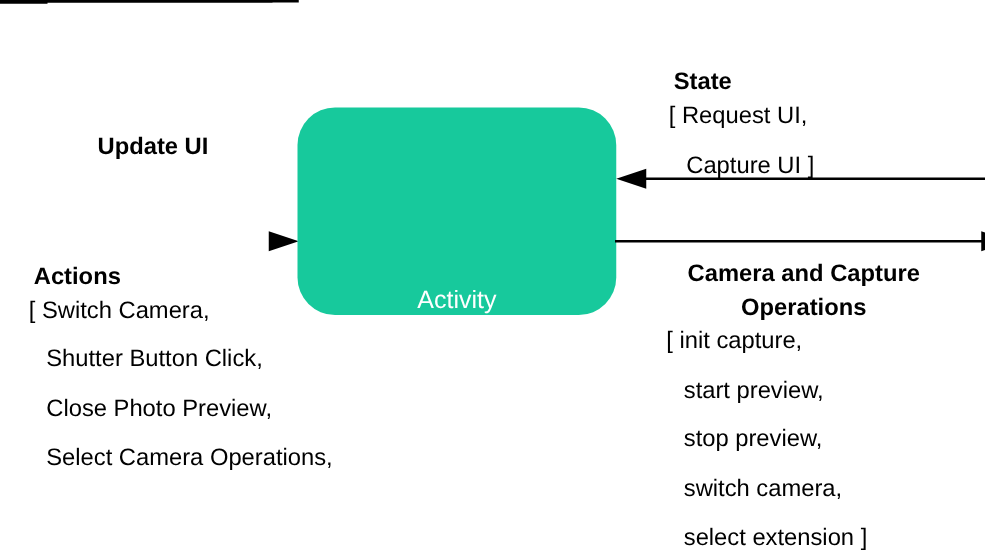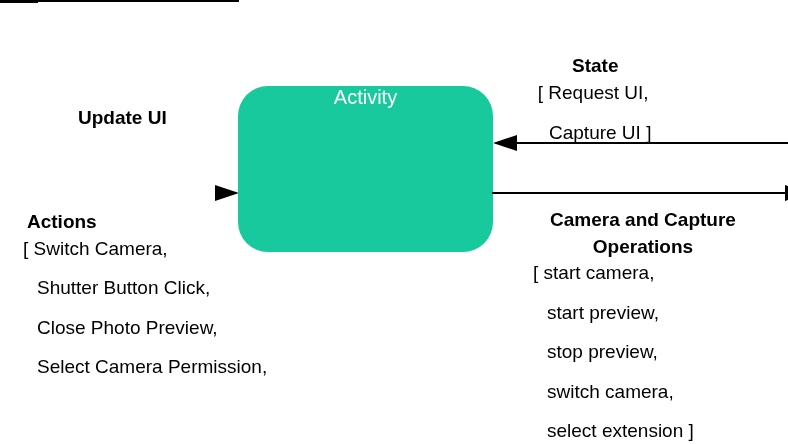--- a/index.html
+++ b/index.html
@@ -37,21 +37,21 @@
   .arrowhead.left  { border-right: 24px solid #000000; }
   .ah-actions { left: 215px; top: 185px; }
   .ah-state   { left: 493px; top: 135px; }
   .ah-camera  { left: 785px; top: 185px; }
   .activity-box {
     position: absolute;
     left: 238px; top: 86px;
     width: 255px; height: 166px;
     border-radius: 30px;
     display: flex;
-    align-items: flex-start;
+    align-items: flex-end;
     justify-content: center;
     font-size: 20px;
   }
   .floating-label {
     position: absolute;
     font-weight: bold;
     font-size: 19px;
     white-space: nowrap;
   }
   .label-update { left: 78px; top: 107px; }
@@ -60,21 +60,21 @@
     font-size: 19px;
     white-space: nowrap;
   }
   .block .block-title {
     font-weight: bold;
     padding-left: 4px;
   }
   .block .line { padding-left: 0; }
   .block .line.indent { padding-left: 14px; margin-top: 13px; }
   .block-actions { left: 23px; top: 209px; line-height: 26.5px; }
-  .block-state   { left: 535px; top: 52px; line-height: 27px; text-align: center; }
+  .block-state   { left: 535px; top: 52px; line-height: 27px; }
   .block-camera  { left: 533px; top: 207px; line-height: 26.5px; }
   .block-camera .block-title {
     white-space: normal;
     width: 212px;
     text-align: center;
   }
 </style>
 </head>
 <body>
 
@@ -102,25 +102,25 @@
     <div class="block-title">State</div>
     <div class="line">[ Request UI,</div>
     <div class="line indent">Capture UI ]</div>
   </div>
 
   <div class="block block-actions">
     <div class="block-title">Actions</div>
     <div class="line">[ Switch Camera,</div>
     <div class="line indent">Shutter Button Click,</div>
     <div class="line indent">Close Photo Preview,</div>
-    <div class="line indent">Select Camera Permission,</div>
+    <div class="line indent">Select Camera Operations,</div>
   </div>
 
   <div class="block block-camera">
     <div class="block-title">Camera and Capture Operations</div>
-    <div class="line">[ start camera,</div>
+    <div class="line">[ init capture,</div>
     <div class="line indent">start preview,</div>
     <div class="line indent">stop preview,</div>
     <div class="line indent">switch camera,</div>
     <div class="line indent">select extension ]</div>
   </div>
 
 </div>
 
 </body></html>

